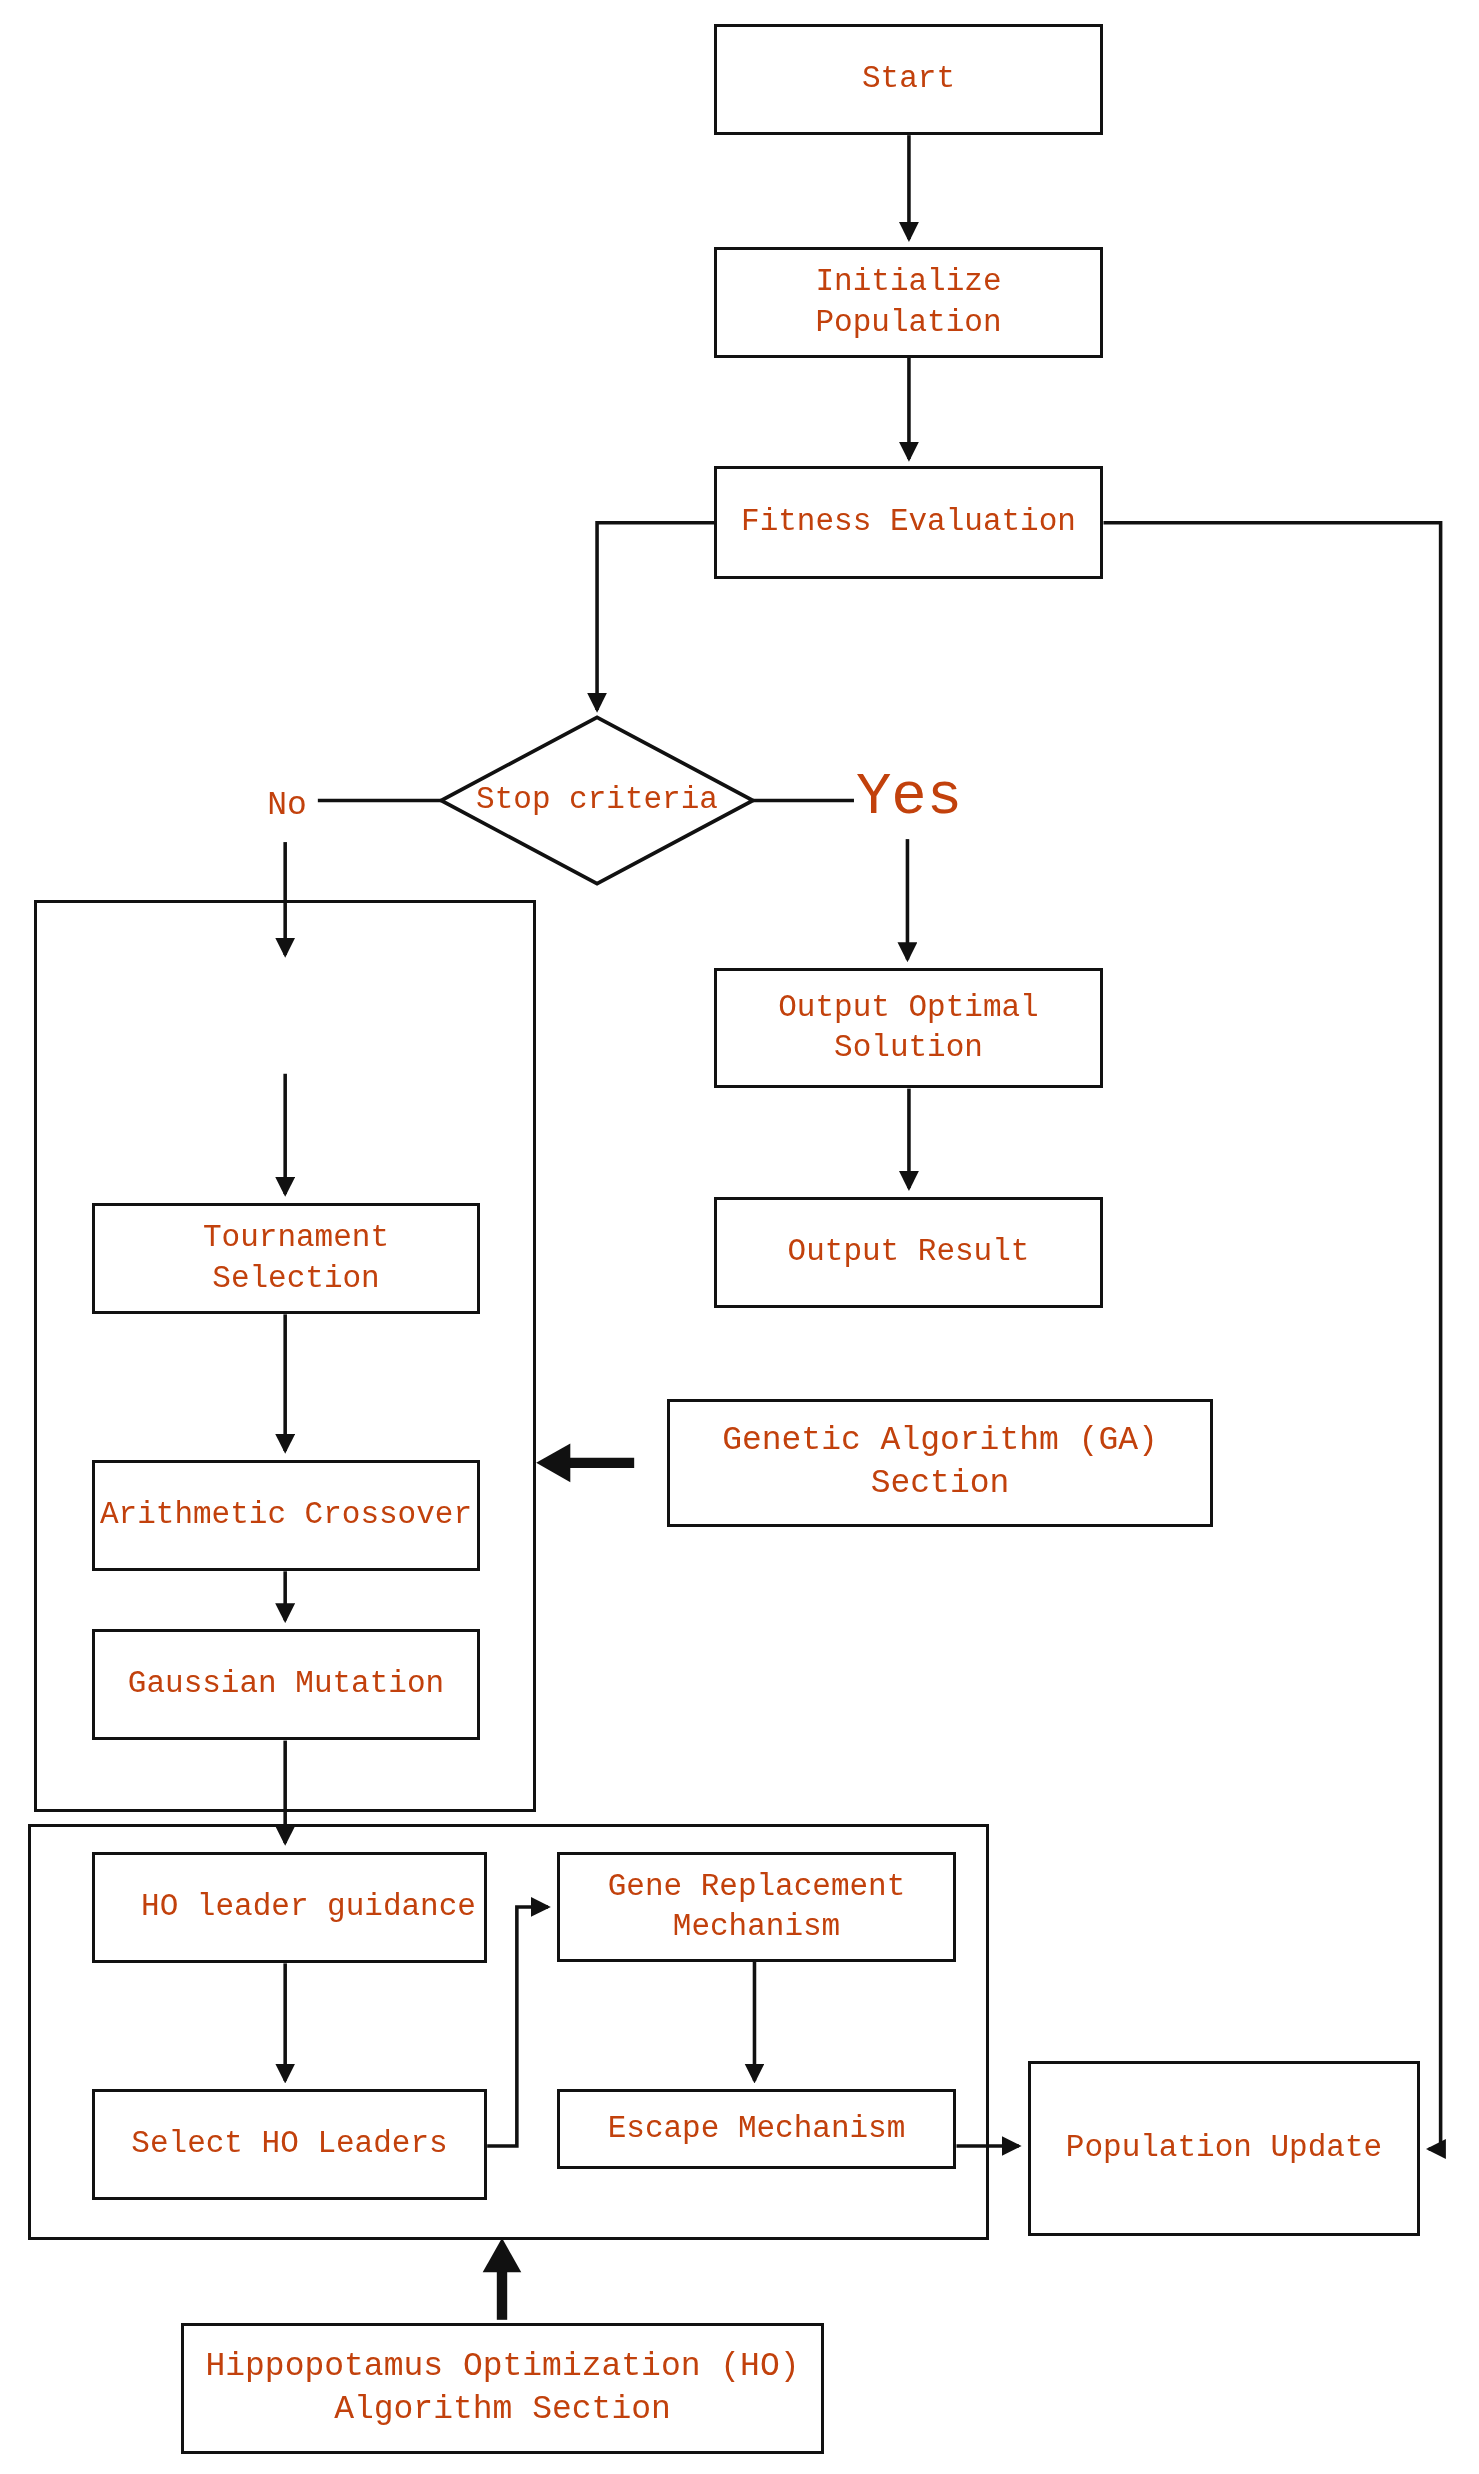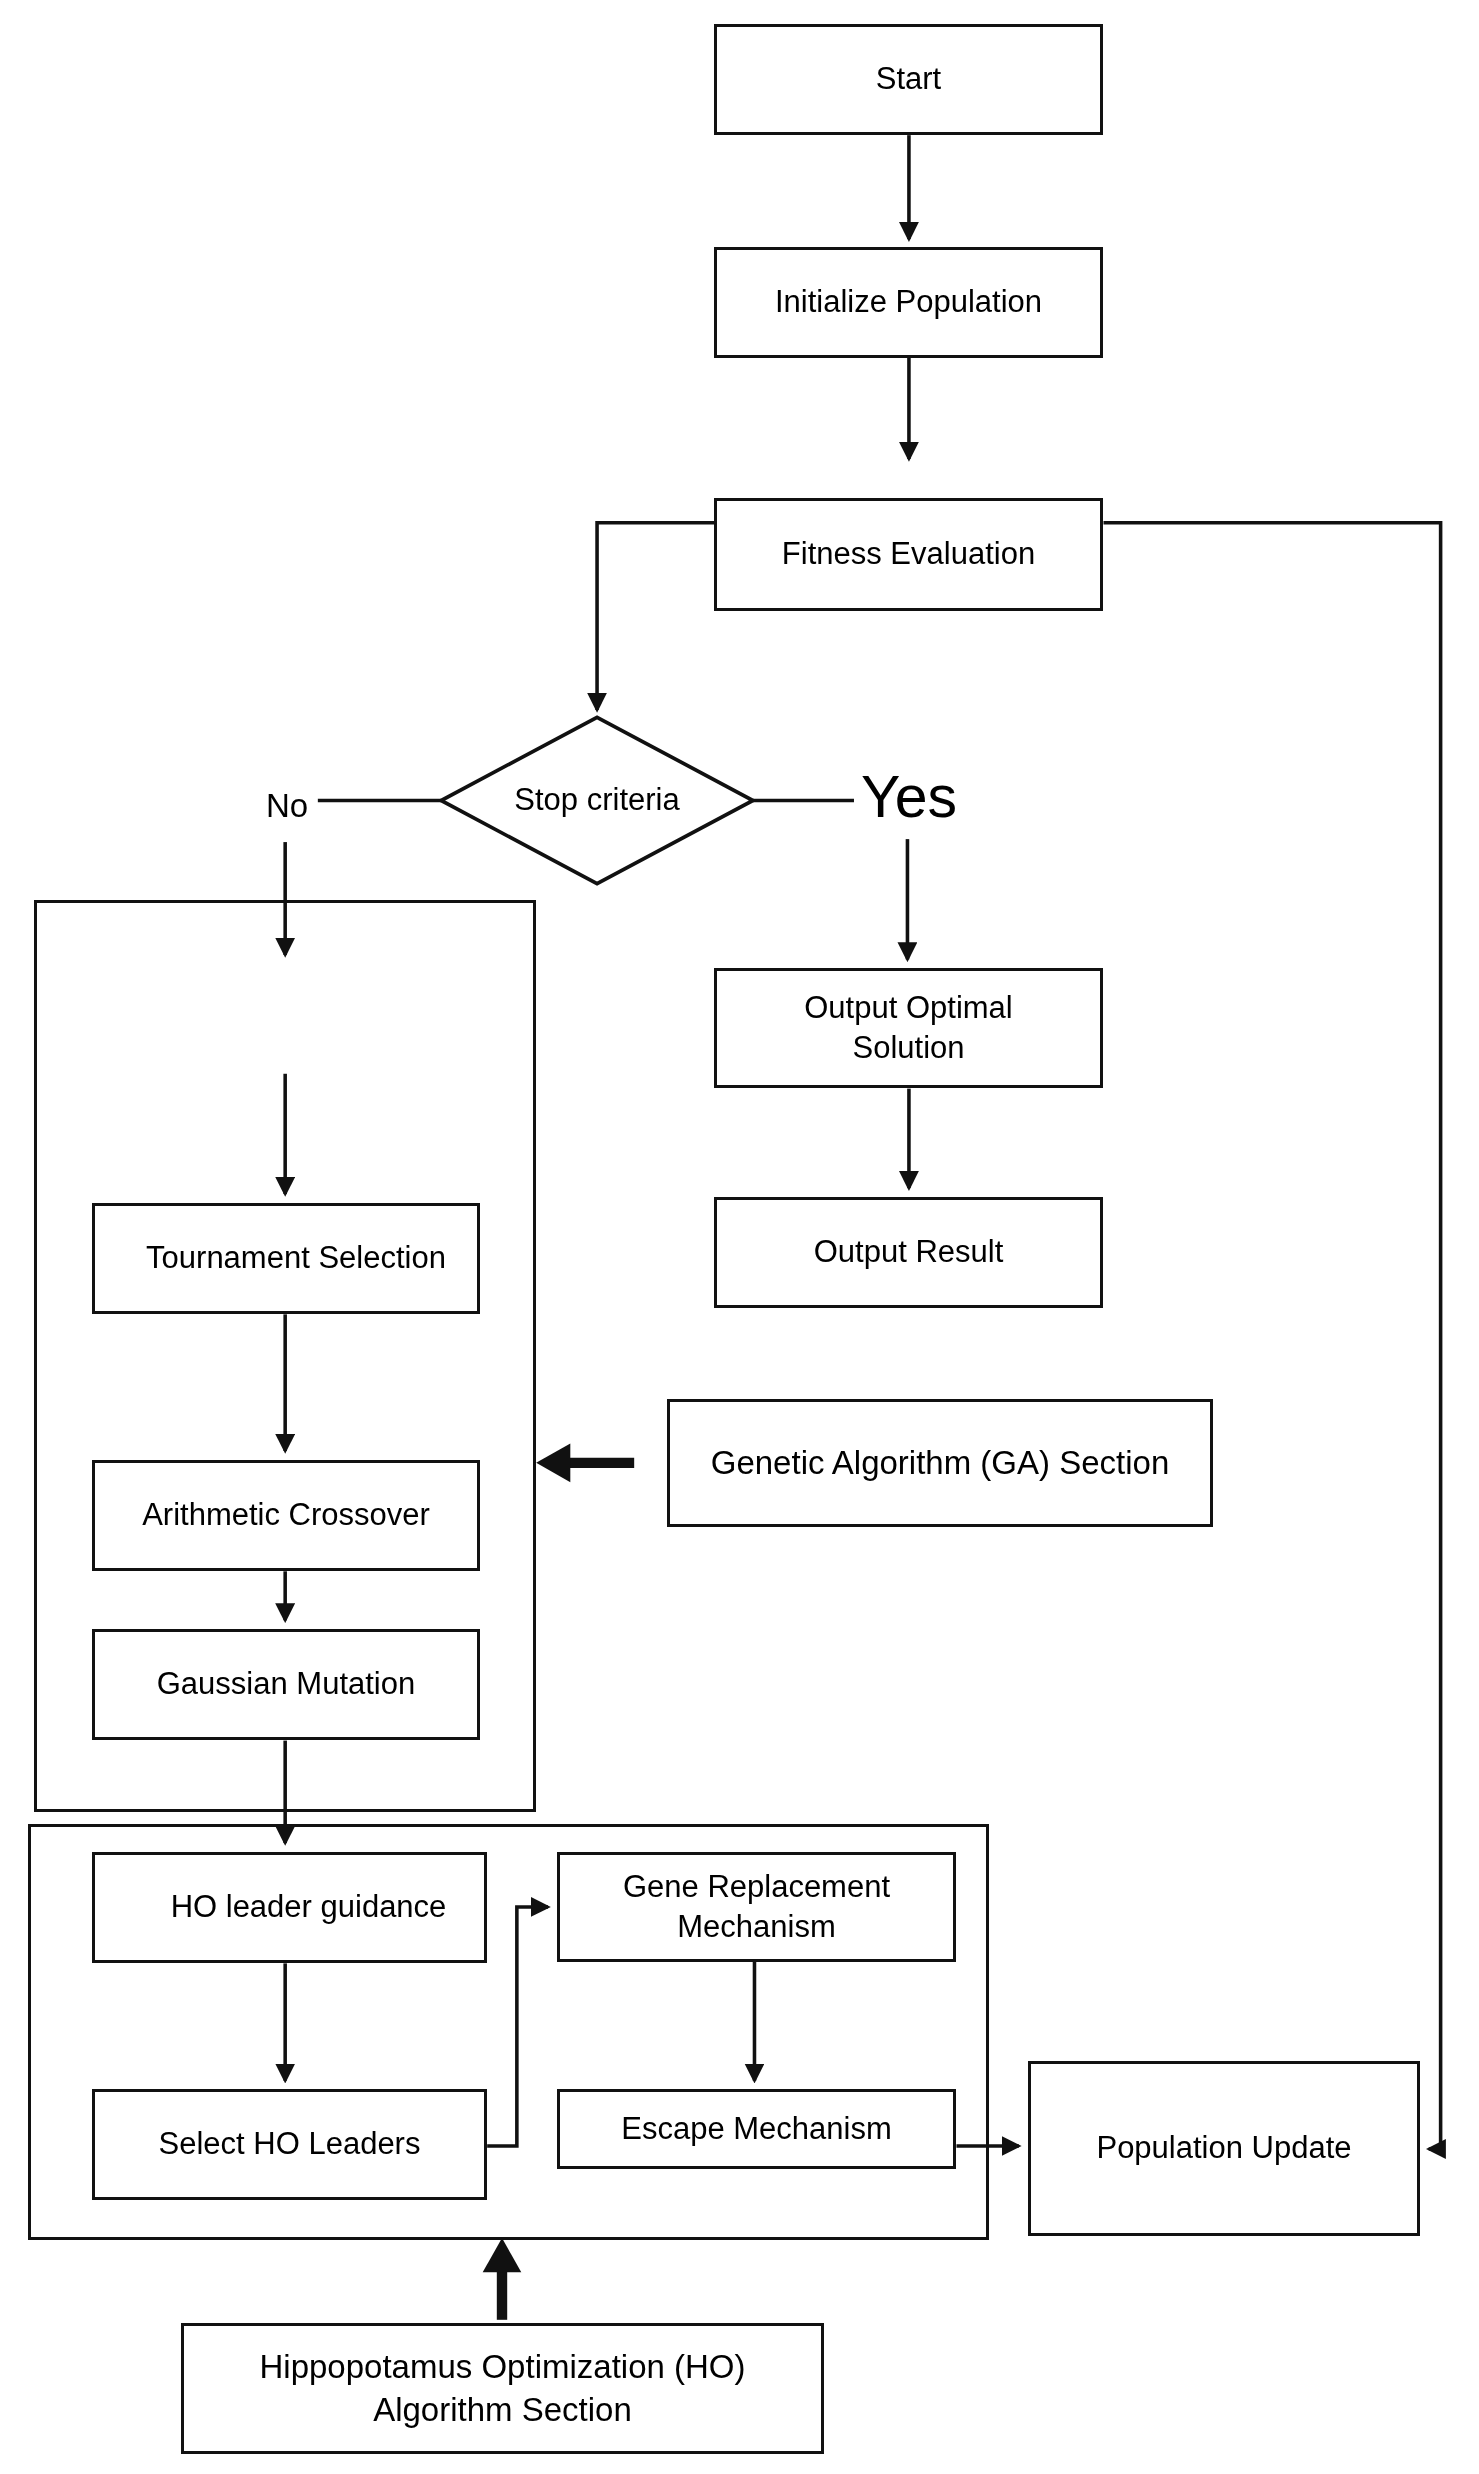--- a/index.html
+++ b/index.html
@@ -5,22 +5,22 @@
   html, body {
     margin: 0;
     padding: 0;
     background: #ffffff;
   }
   #canvas {
     position: relative;
     width: 1480px;
     height: 2475px;
     background: #ffffff;
-    font-family: Liberation Sans, sans-serif;
-    color: #000000;
+    font-family: Liberation Mono, monospace;
+    color: #c2410c;
   }
   #wires {
     position: absolute;
     left: 0; top: 0;
     width: 1480px; height: 2475px;
   }
   .node {
     position: absolute;
     border: 3.7px solid #111111;
     background: #ffffff;
@@ -99,21 +99,21 @@
     </g>
 
     <polygon points="804,966 1014,1078 804,1190 594,1078" fill="#ffffff" stroke="#111111" stroke-width="5"></polygon>
   </svg>
 
   <div class="container-box" style="left:34px;  top:900px; width:502px;  height:912px;"></div>
   <div class="container-box" style="left:28px;  top:1824px; width:961px; height:416px;"></div>
 
   <div class="node" style="left:714px; top:24px;   width:389px; height:111px;">Start</div>
   <div class="node" style="left:714px; top:247px;  width:389px; height:111px;">Initialize Population</div>
-  <div class="node" style="left:714px; top:466px;  width:389px; height:113px;margin-top:32px;">Fitness Evaluation</div>
+  <div class="node" style="left:714px; top:466px;  width:389px; height:113px;">Fitness Evaluation</div>
   <div class="node" style="left:714px; top:968px; width:389px; height:120px;">Output Optimal
 Solution</div>
   <div class="node" style="left:714px; top:1197px; width:389px; height:111px;">Output Result</div>
 
   <div class="diamond-label" style="left:471px; top:784px; width:252px;">Stop criteria</div>
   <div class="edge-label" style="left:238px; top:789px; width:98px;">No</div>
   <div class="edge-label big" style="left:832px; top:768px; width:154px;">Yes</div>
 
   <div class="node" style="left:92px; top:1203px; width:388px; height:111px;padding-left:20px;">Tournament Selection</div>
   <div class="node" style="left:92px; top:1460px; width:388px; height:111px;">Arithmetic Crossover</div>

